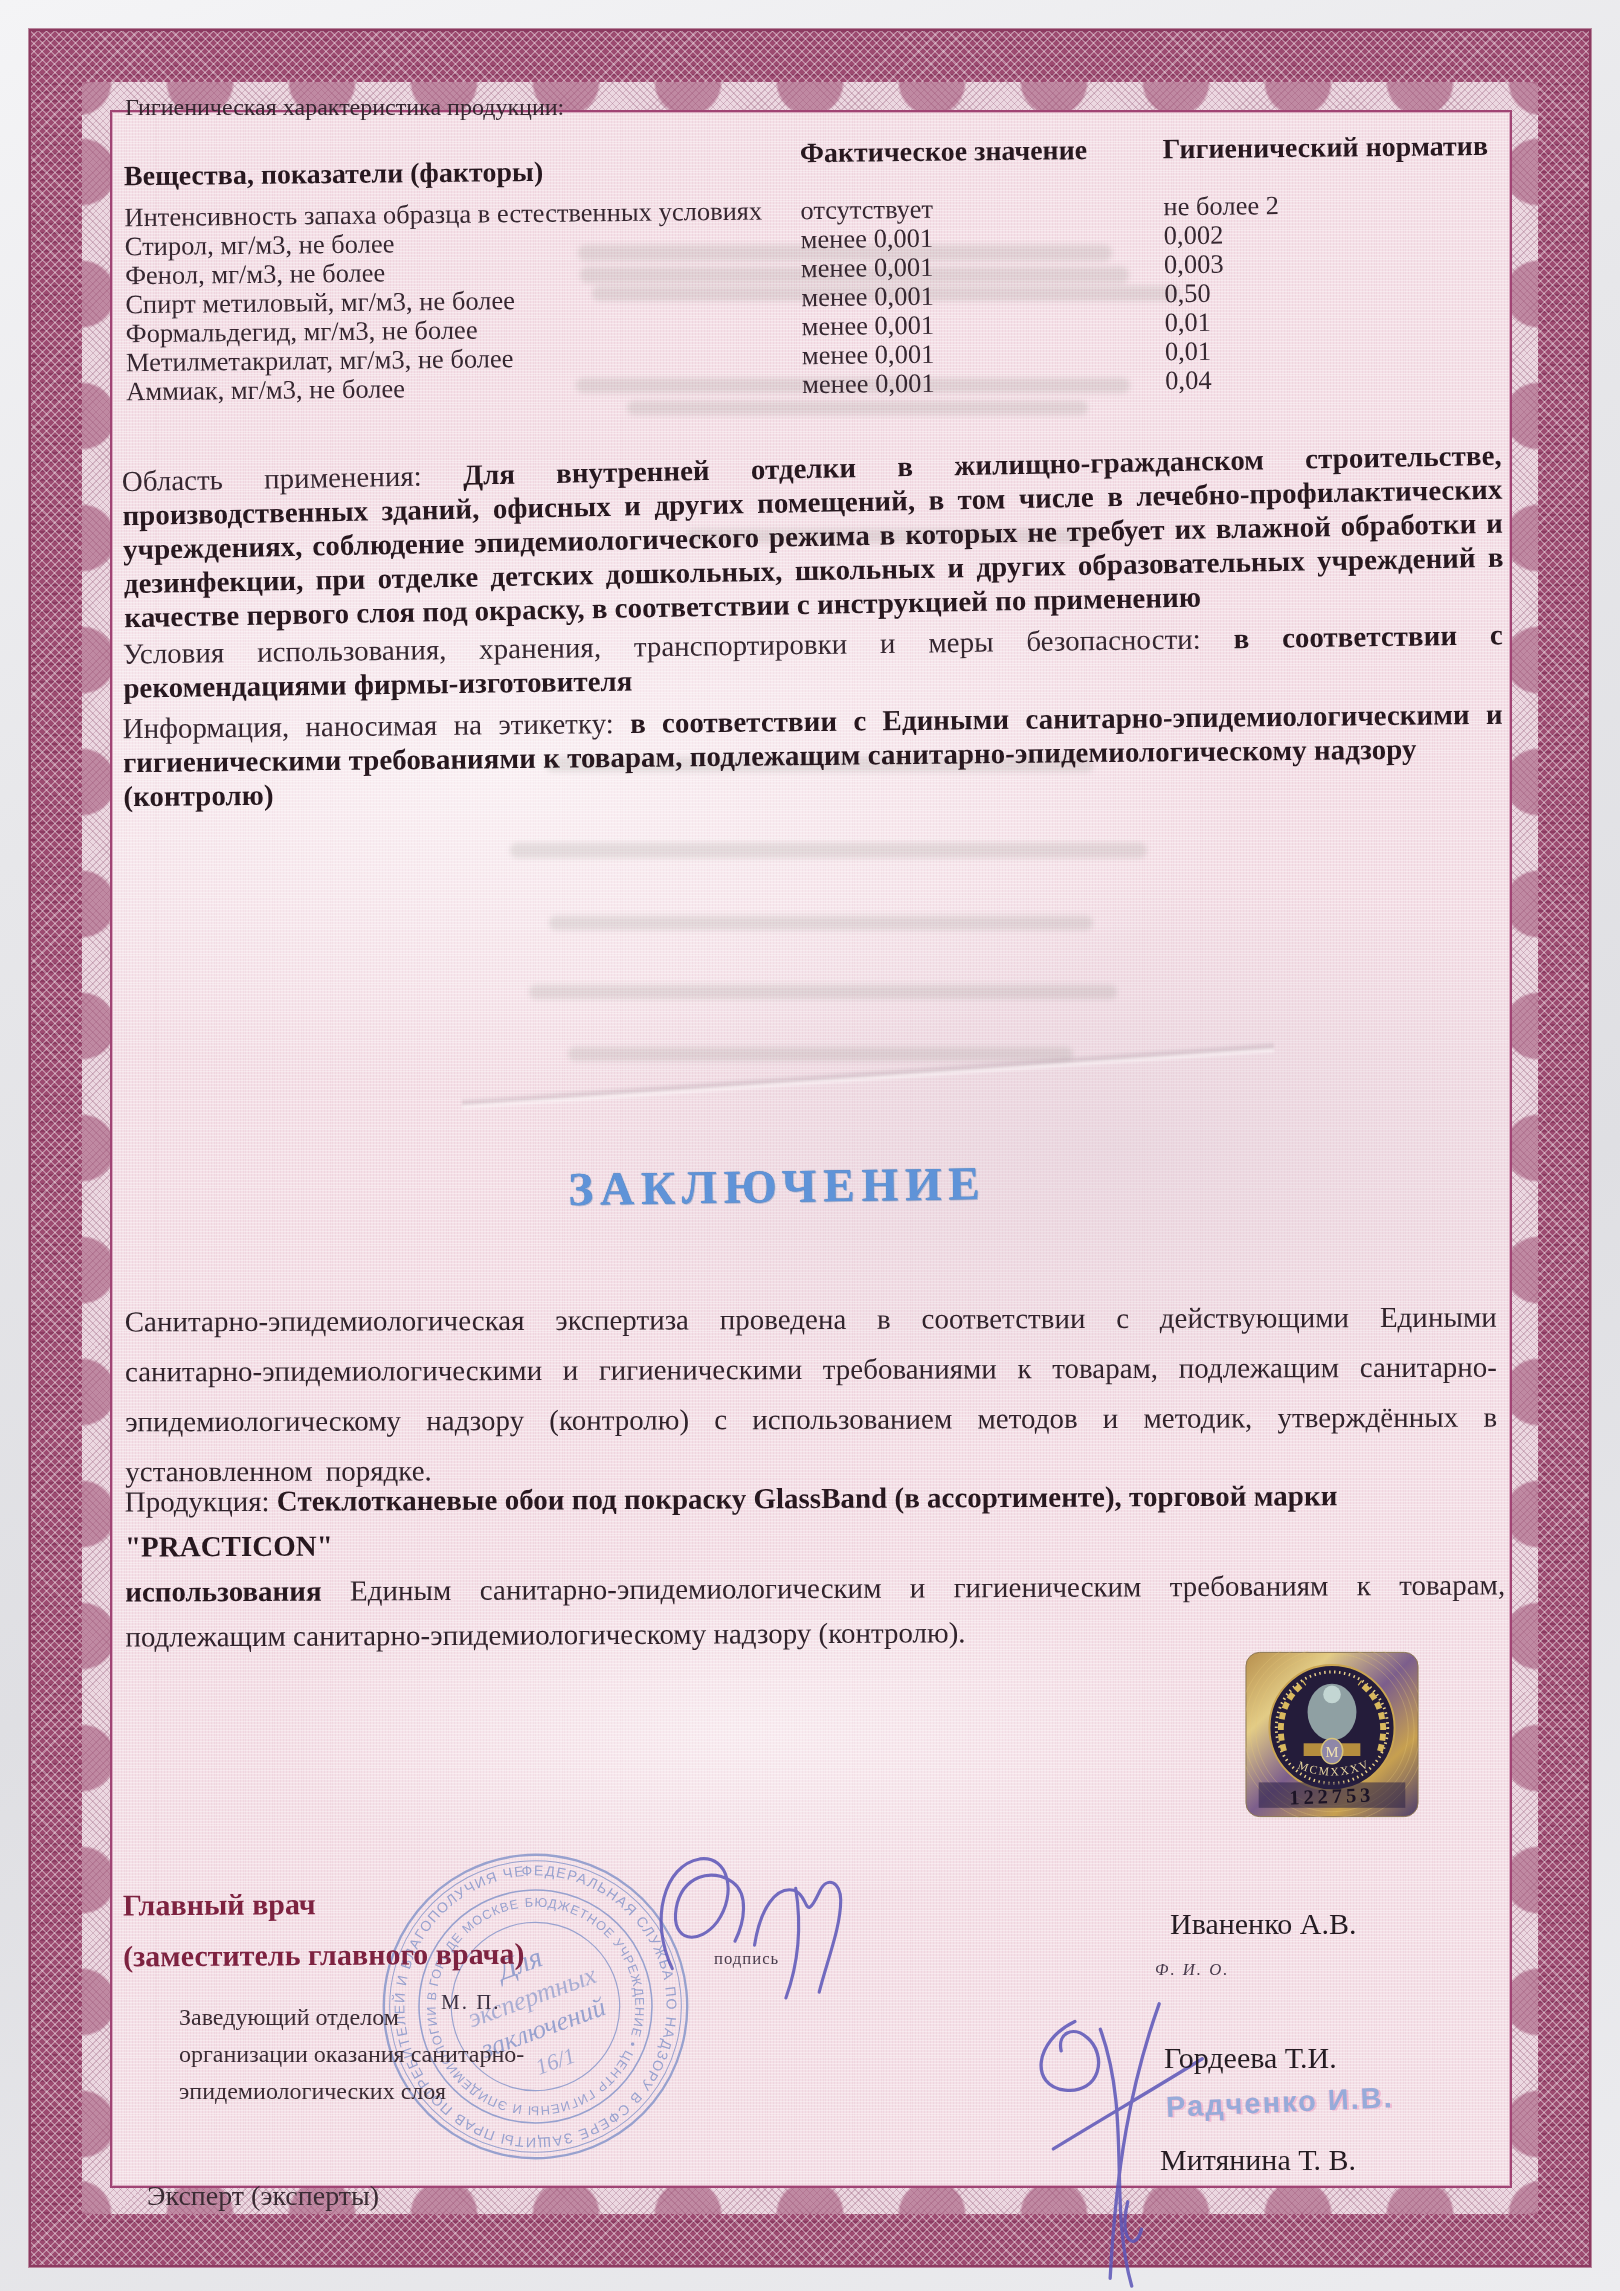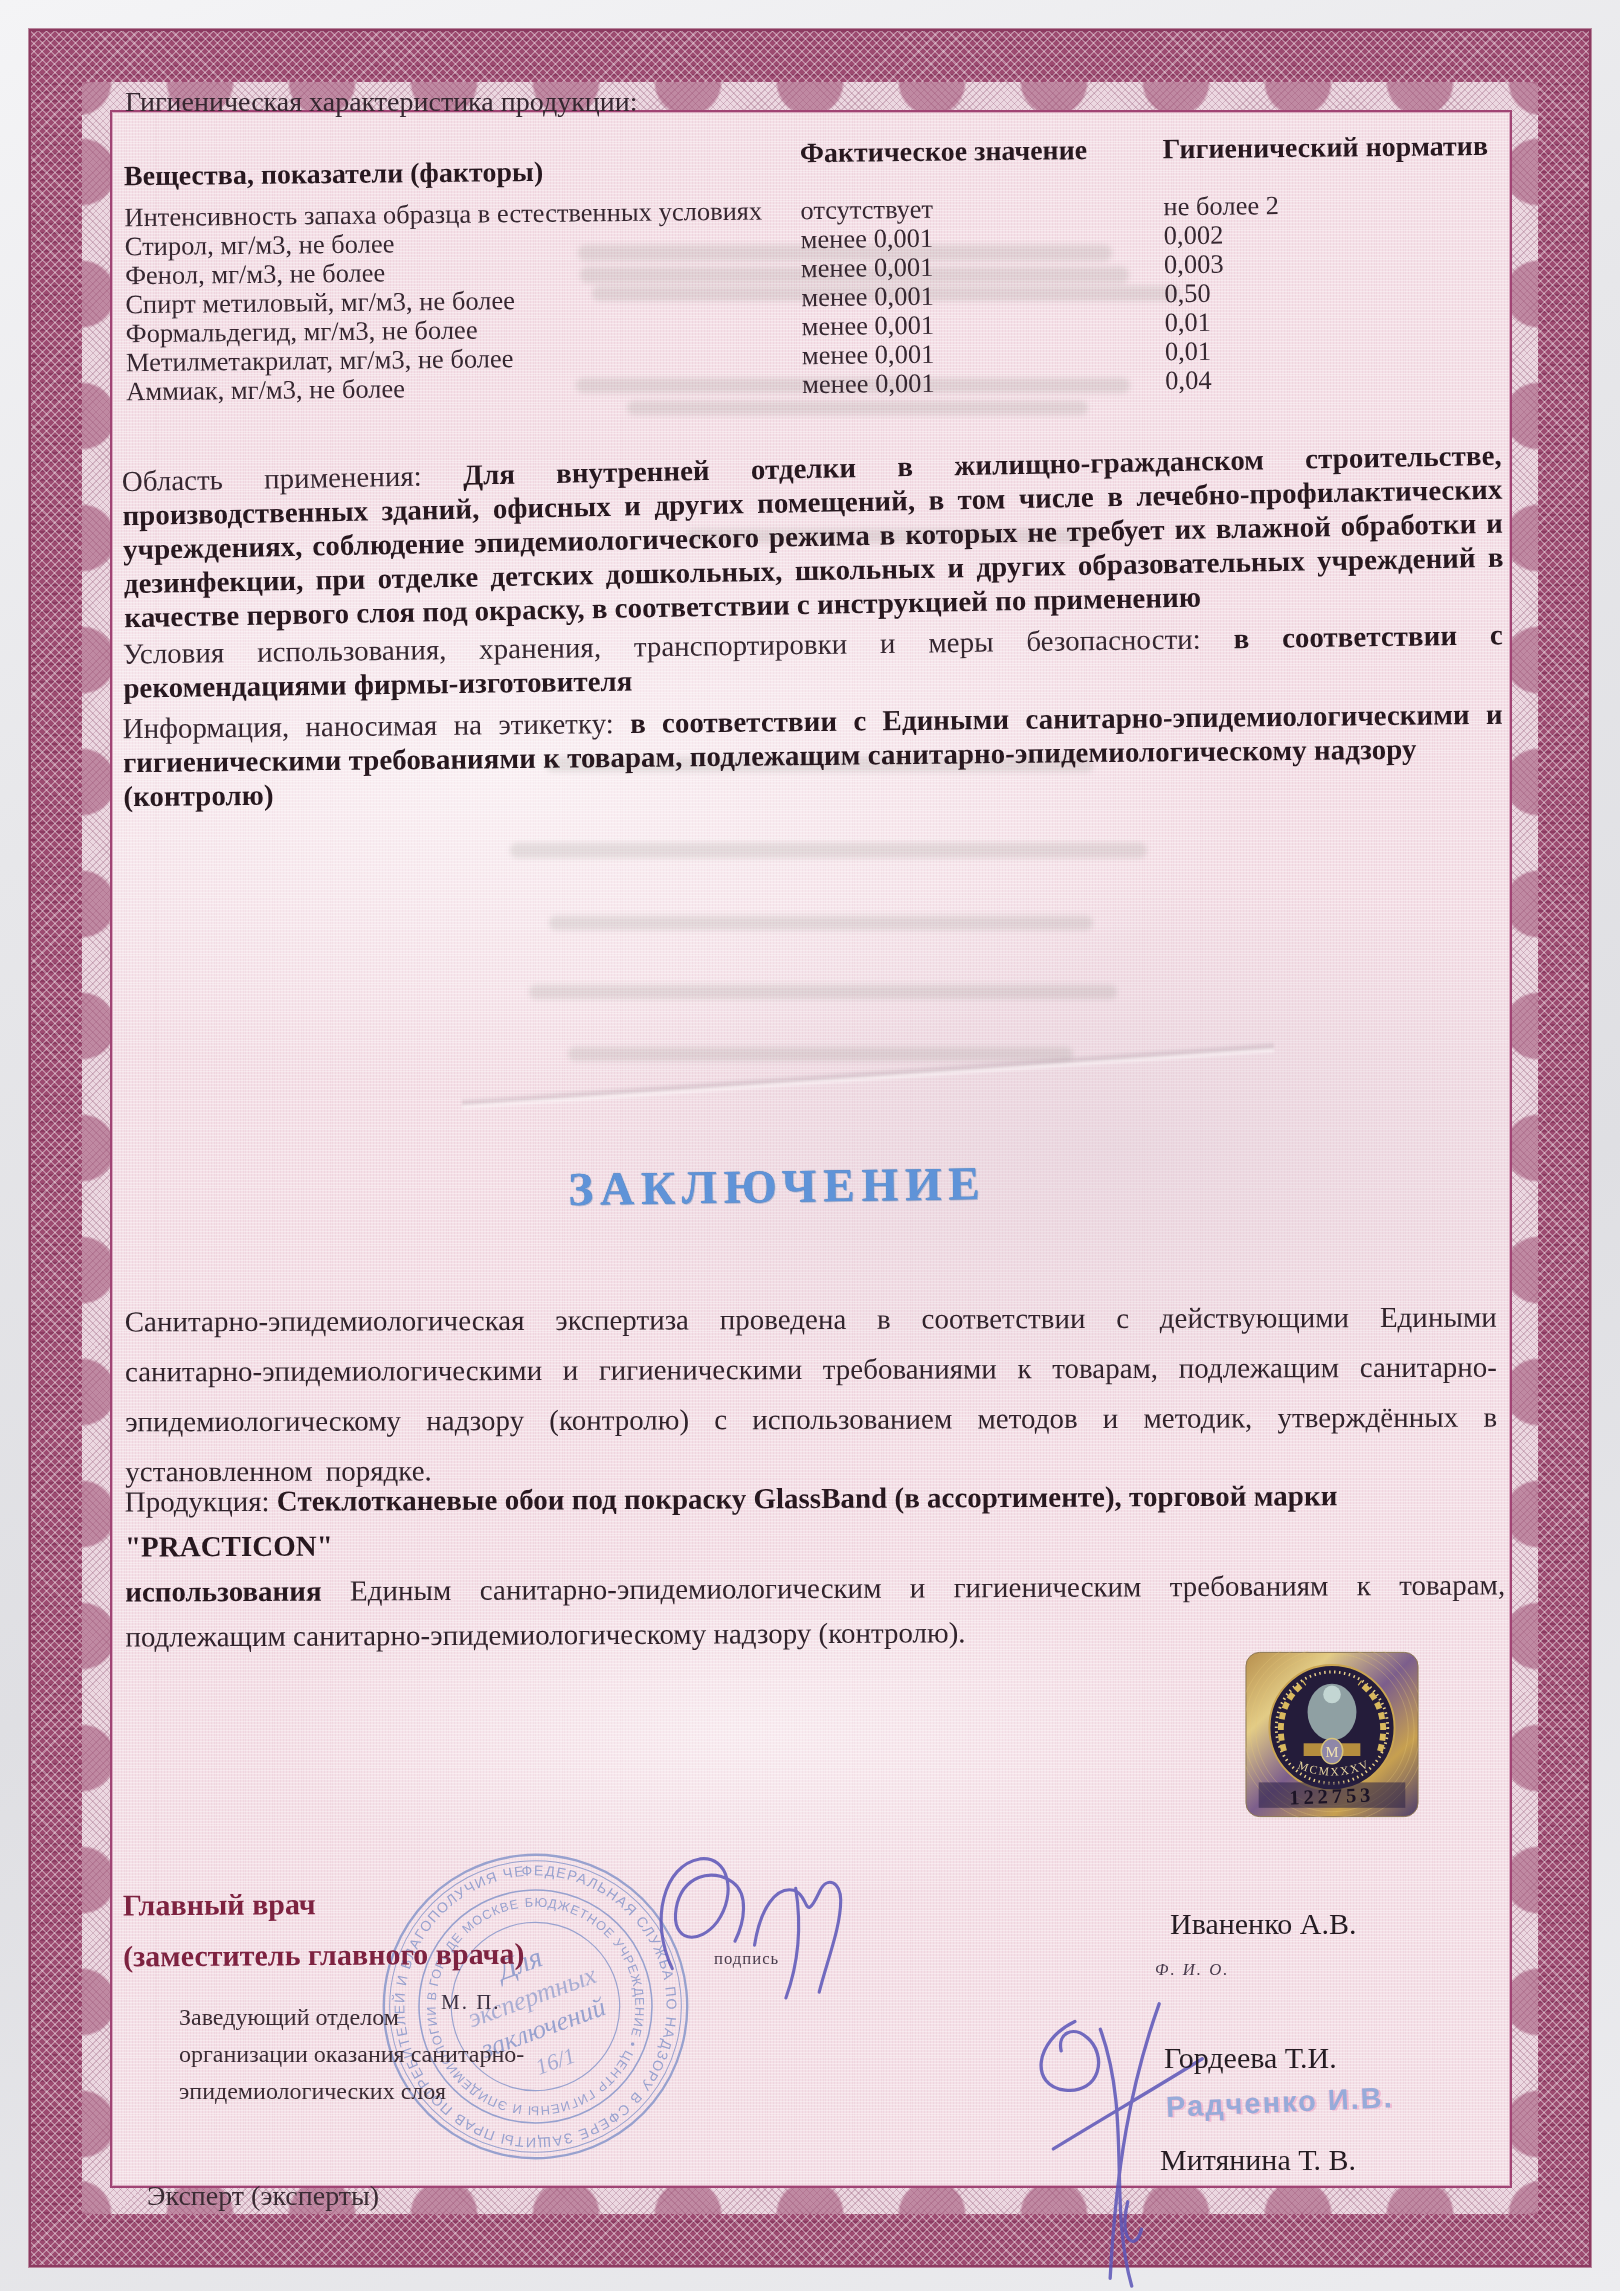--- a/index.html
+++ b/index.html
@@ -33,21 +33,21 @@
         repeating-linear-gradient(90deg,rgba(228,186,201,.28) 0 1px,rgba(0,0,0,0) 1px 2.9px),
         #f4e0e7;}
   
   .abs{position:absolute;}
   .txt{color:#352730;}
   .b{font-weight:bold;color:#27181f;}
   .smudge{position:absolute;border-radius:7.8px;background:rgba(104,116,98,.14);filter:blur(2.9px);}
   .crease{position:absolute;left:461px;top:1070px;width:814px;height:11.8px;transform:rotate(-4deg);
       background:linear-gradient(to bottom,rgba(0,0,0,0),rgba(120,100,110,.20) 40%,rgba(255,255,255,.55) 70%,rgba(0,0,0,0));filter:blur(1px);}
   
-  .hyg-title{left:125px;top:86px;font-size:28px;}
+  .hyg-title{left:125px;top:94px;font-size:24px;}
   .tbl{left:125px;top:137px;width:1377px;transform:rotate(-.6deg);}
   .thead{display:grid;grid-template-columns:676px 363px 1fr;}
   .thead .h{font-size:28px;font-weight:bold;color:#27181f;}
   .thead .h1{padding-top:15.7px;}
   .trows{margin-top:11.8px;}
   .trow{display:grid;grid-template-columns:676px 363px 1fr;}
   .tc{font-size:26.5px;line-height:29px;color:#352730;}
   
   .par{font-size:29px;line-height:34px;text-align:justify;}
   .par .v{font-weight:bold;color:#27181f;}

